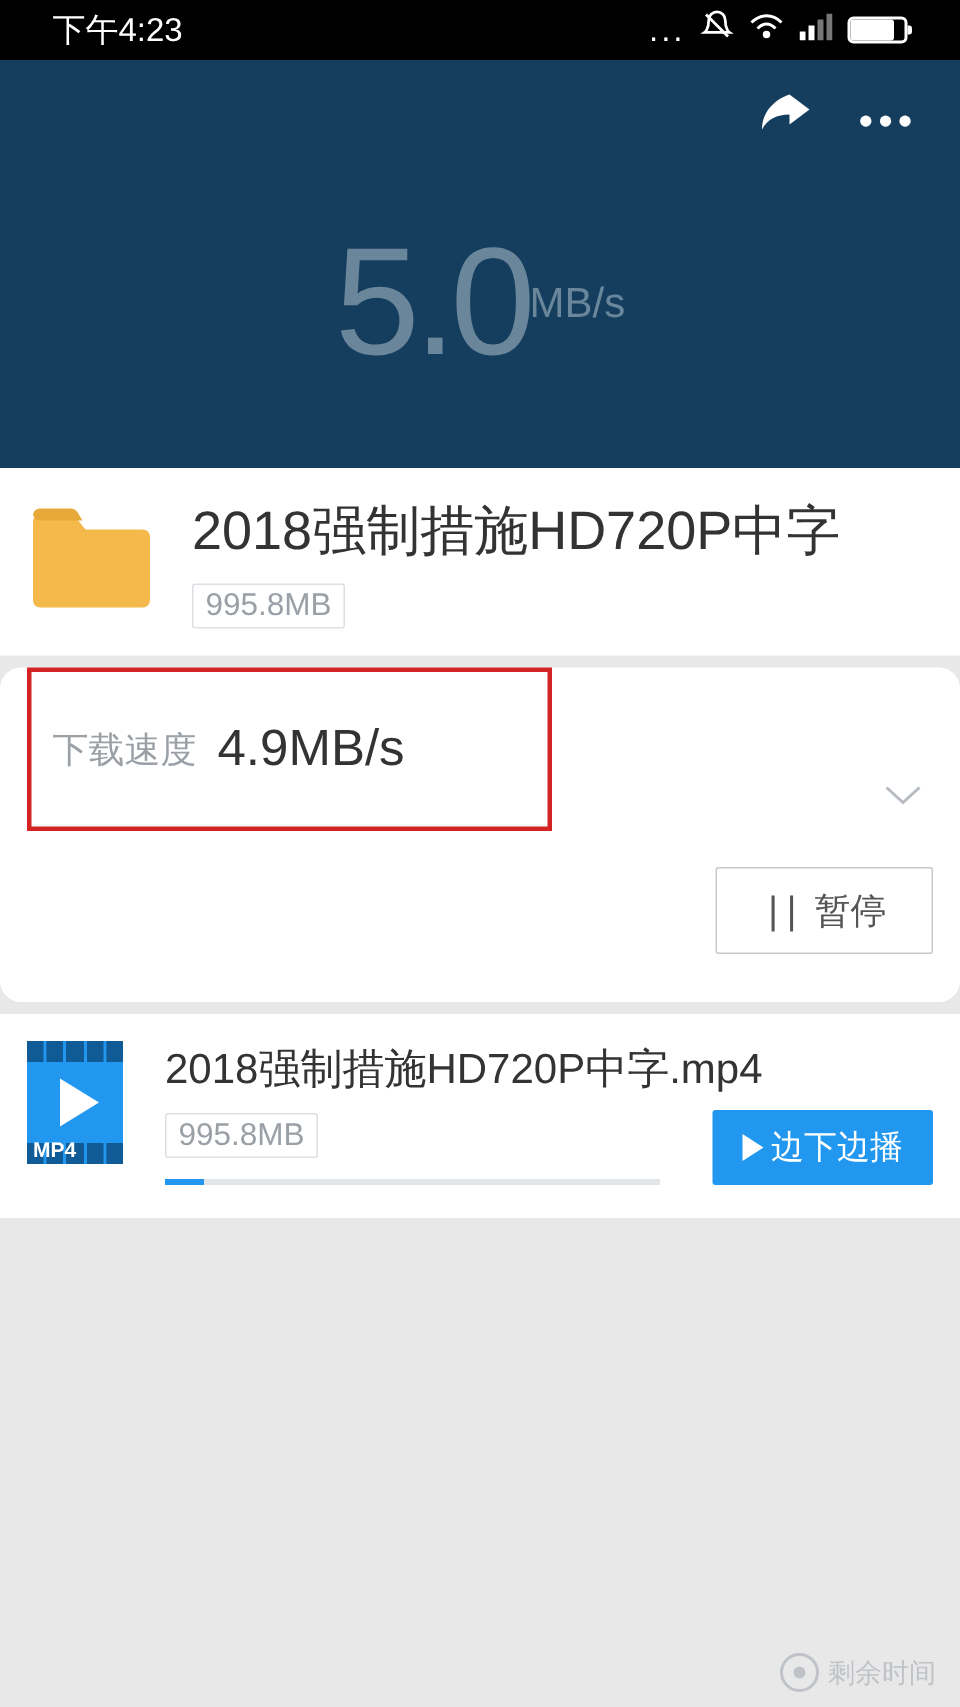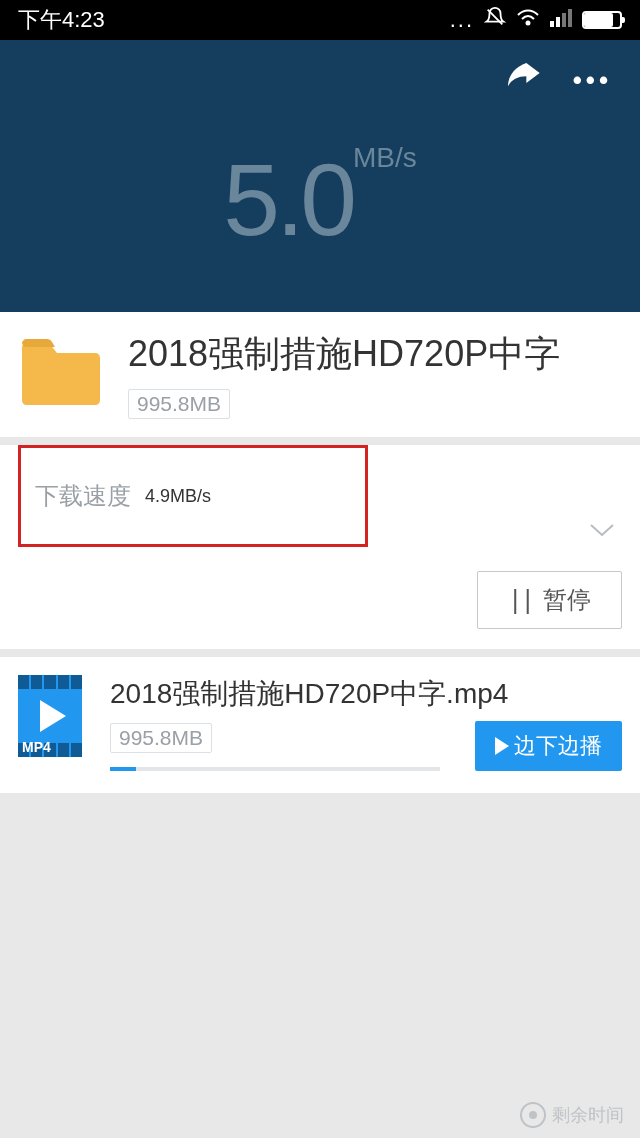--- a/index.html
+++ b/index.html
@@ -1,45 +1,45 @@
 <!DOCTYPE html>
 <html><head>
   <meta charset="utf-8">
   <style>
     * { margin: 0; padding: 0; box-sizing: border-box; font-family: -apple-system, "PingFang SC", "Microsoft YaHei", sans-serif; }
     body { width: 640px; height: 1138px; background: #e8e8e8; position: relative; overflow: hidden; }
     
-    .status-bar { height: 40px; background: #000; color: #fff; display: flex; align-items: center; justify-content: space-between; padding: 0 18px; font-size: 22px; }
+    .status-bar { height: 40px; background: #000; color: #fff; display: flex; align-items: center; justify-content: space-between; padding: 0 35px; font-size: 22px; }
     .status-right { display: flex; align-items: center; gap: 10px; }
     .status-right .dots { letter-spacing: 2px; }
     .battery { width: 40px; height: 18px; border: 2px solid #fff; border-radius: 4px; position: relative; }
     .battery::after { content:''; position:absolute; right:-5px; top:4px; width:3px; height:6px; background:#fff; border-radius:0 2px 2px 0; }
     .battery-fill { width: 80%; height: 100%; background: #fff; border-radius:2px; }
     
     .hero { height: 272px; background: #153e5e; color: #fff; position: relative; }
     .hero-top { display:flex; justify-content:flex-end; align-items:center; gap: 30px; padding: 18px 28px; }
     .share-icon svg { width: 40px; height: 40px; }
     .more-icon { font-size: 26px; letter-spacing: 4px; font-weight:bold; }
-    .speed-wrap { display:flex; align-items:flex-start; justify-content:center; color:#6a869b; margin-top: 22px; }
+    .speed-wrap { display:flex; align-items:center; justify-content:center; color:#6a869b; margin-top: 22px; }
     .speed-val { font-size: 102px; font-weight: 300; letter-spacing:-4px; }
     .speed-unit { font-size: 28px; margin-left: 0; }
     
     .card { background:#fff; margin-bottom: 8px; }
     
     .folder-card { display:flex; align-items:flex-start; padding: 18px 18px; }
     .folder-icon { width: 82px; height: 72px; margin-top:4px; }
     .folder-info { margin-left: 28px; }
     .folder-title { font-size: 36px; color:#333; margin-bottom: 10px; }
     .size-badge { display:inline-block; font-size: 21px; color:#9aa0a6; border:1px solid #dcdfe3; padding: 2px 8px; border-radius:2px; }
     
-    .detail-card { padding: 0 18px 20px 18px; position:relative; }
+    .detail-card { padding: 0 18px 32px 18px; position:relative;border-radius:14px; }
     .detail-box { border: 3px solid #d32323; padding: 22px 14px; margin-top:8px; width: 350px; }
     .detail-row { display:flex; align-items:center; margin: 10px 0; }
     .detail-label { width: 110px; font-size: 24px; color:#9aa0a6; }
-    .detail-value { font-size: 18px; color:#333; }
+    .detail-value { font-size: 34px; color:#333; }
     .chevron { position:absolute; right: 24px; top: 76px; }
     .pause-row { display:flex; justify-content:flex-end; padding-top:24px;}
     .pause-btn { border:1px solid #c6c9cc; background:#fff; padding: 12px 30px; font-size: 24px; color:#555; display:flex; align-items:center; gap:10px; border-radius:2px;}
     .pause-btn .bars { letter-spacing: -2px; font-family: monospace;}
     
     .file-card { display:flex; align-items:flex-start; padding: 18px 18px 22px 18px; position:relative; }
     .video-icon { width: 64px; height: 82px; background:#2197ef; border-radius:4px; display:flex; flex-direction:column; align-items:center; justify-content:center; position:relative;}
     .video-icon .stripe { position:absolute; top:0; left:0; right:0; height:14px; display:flex;}
     .video-icon .stripe2 { top:auto; bottom:0; }
     .video-icon .stripe span{ flex:1; border-right:2px solid #2197ef; background:#105b96;}

